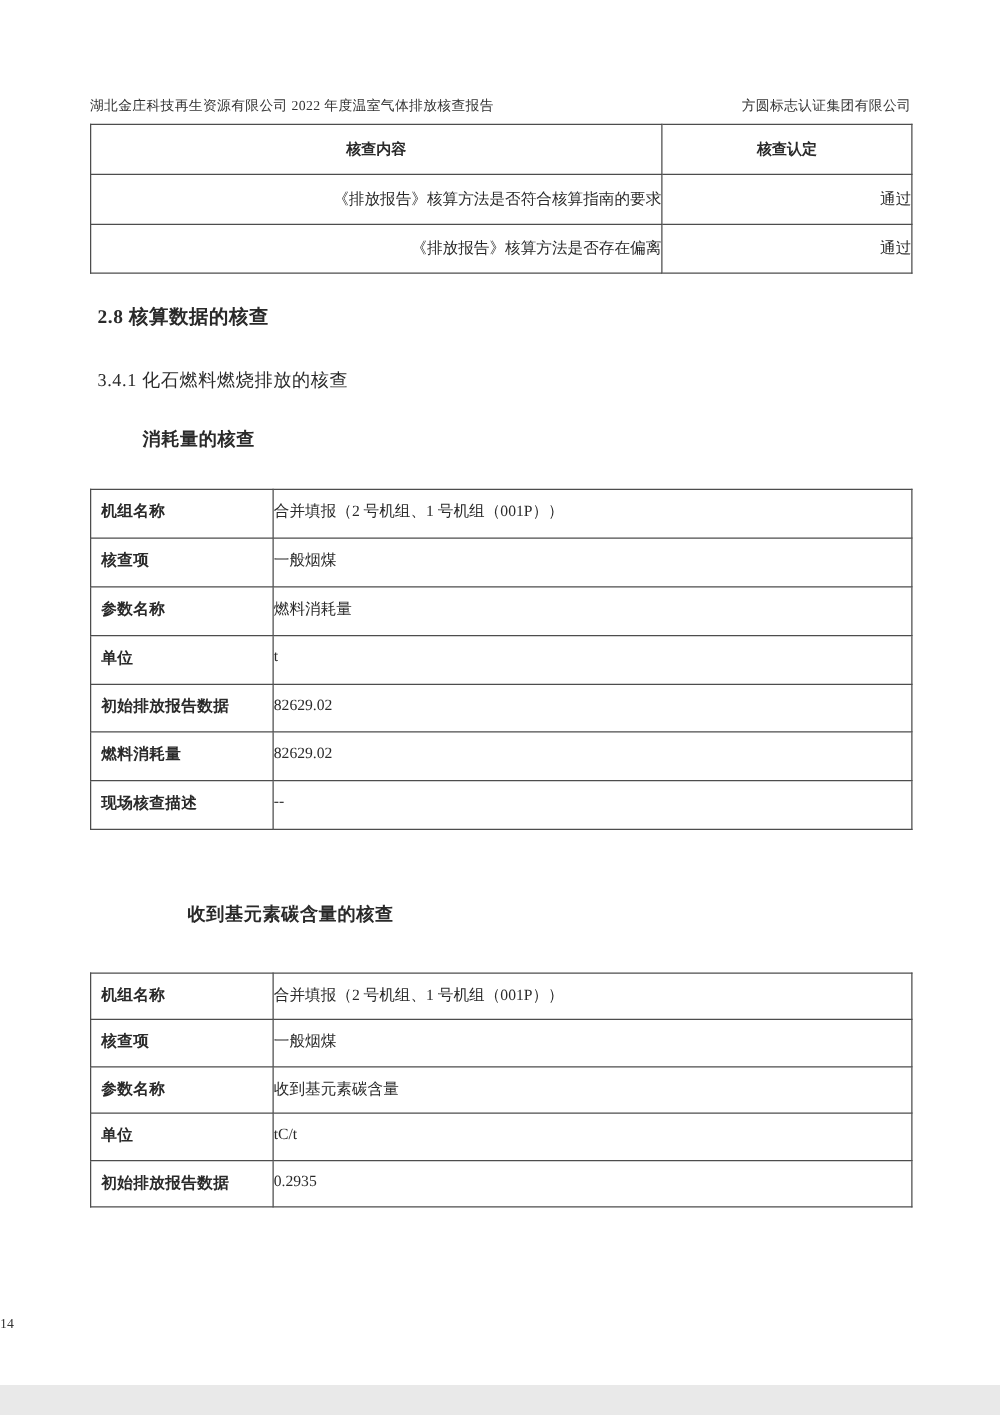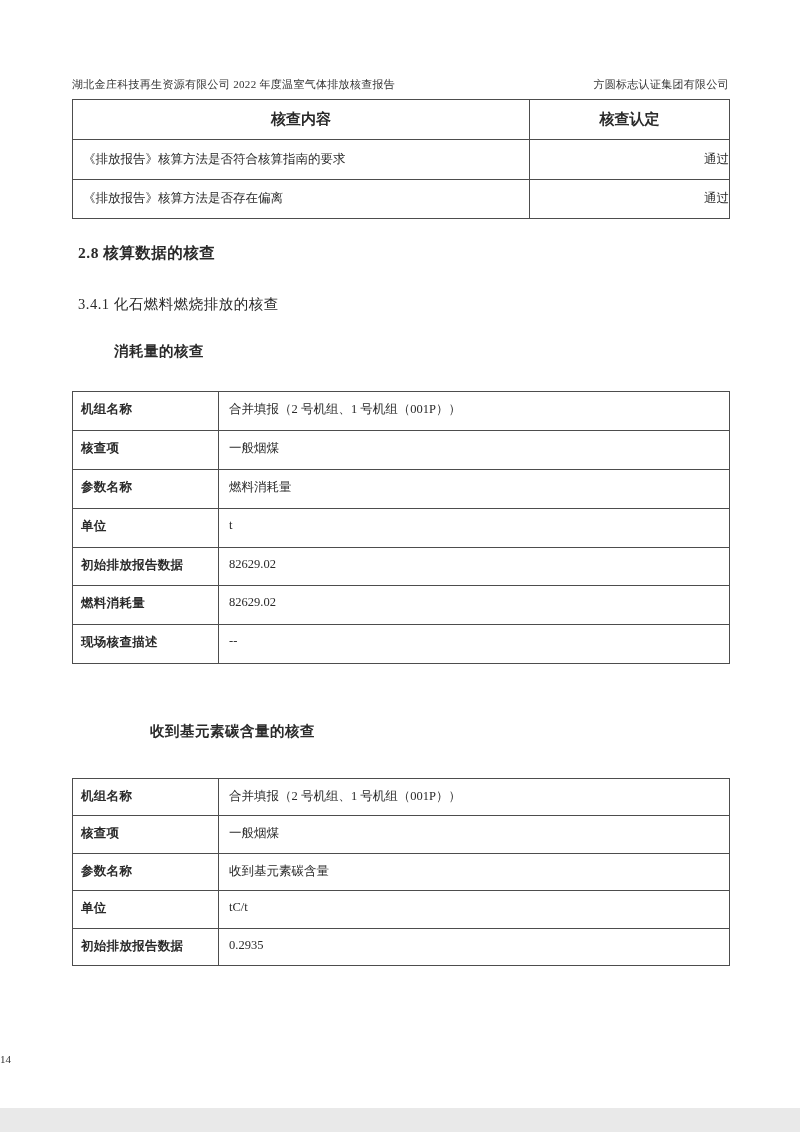--- a/index.html
+++ b/index.html
@@ -34,30 +34,30 @@
   
   .review-table {
     position: absolute;
     top: 99px; left: 72px;
     width: 657px;
     font-size: 12.5px;
   }
   .review-table th {
     height: 40px;
     font-weight: bold;
-    font-size: 15px;
+    font-size: 12px;
     text-align: center;
     vertical-align: middle;
     margin-left: 20px;
   }
   .review-table td {
     height: 39.5px;
     vertical-align: middle;
   }
-  .review-table td.content { text-align: left; padding-left: 10px; }
+  .review-table td.content { text-align: right; padding-left: 10px; }
   .review-table td.result  { text-align: right; }
 
   
   .h-34 {
     position: absolute;
     top: 243px; left: 78px;
     font-size: 15.5px;
     font-weight: bold;
     letter-spacing: 0.5px;
   }
@@ -89,21 +89,21 @@
   .kv-table-a tr { height: 38.9px; }
   .kv-table-b { top: 778px; }
   .kv-table-b tr { height: 37.4px; }
   .kv-table td { vertical-align: top; padding-top: 9px; }
   .kv-table td.k {
     width: 146px;
     font-weight: bold;
     padding-left: 8px;
     letter-spacing: 0.3px;
   }
-  .kv-table td.v { padding-left: 10px; }
+  .kv-table td.v { }
 
   
   .page-footer {
     position: absolute;
     top: 1053px; left: 0;
     width: 100%;
     font-size: 11px;
     color: #333;
   }
 </style>

